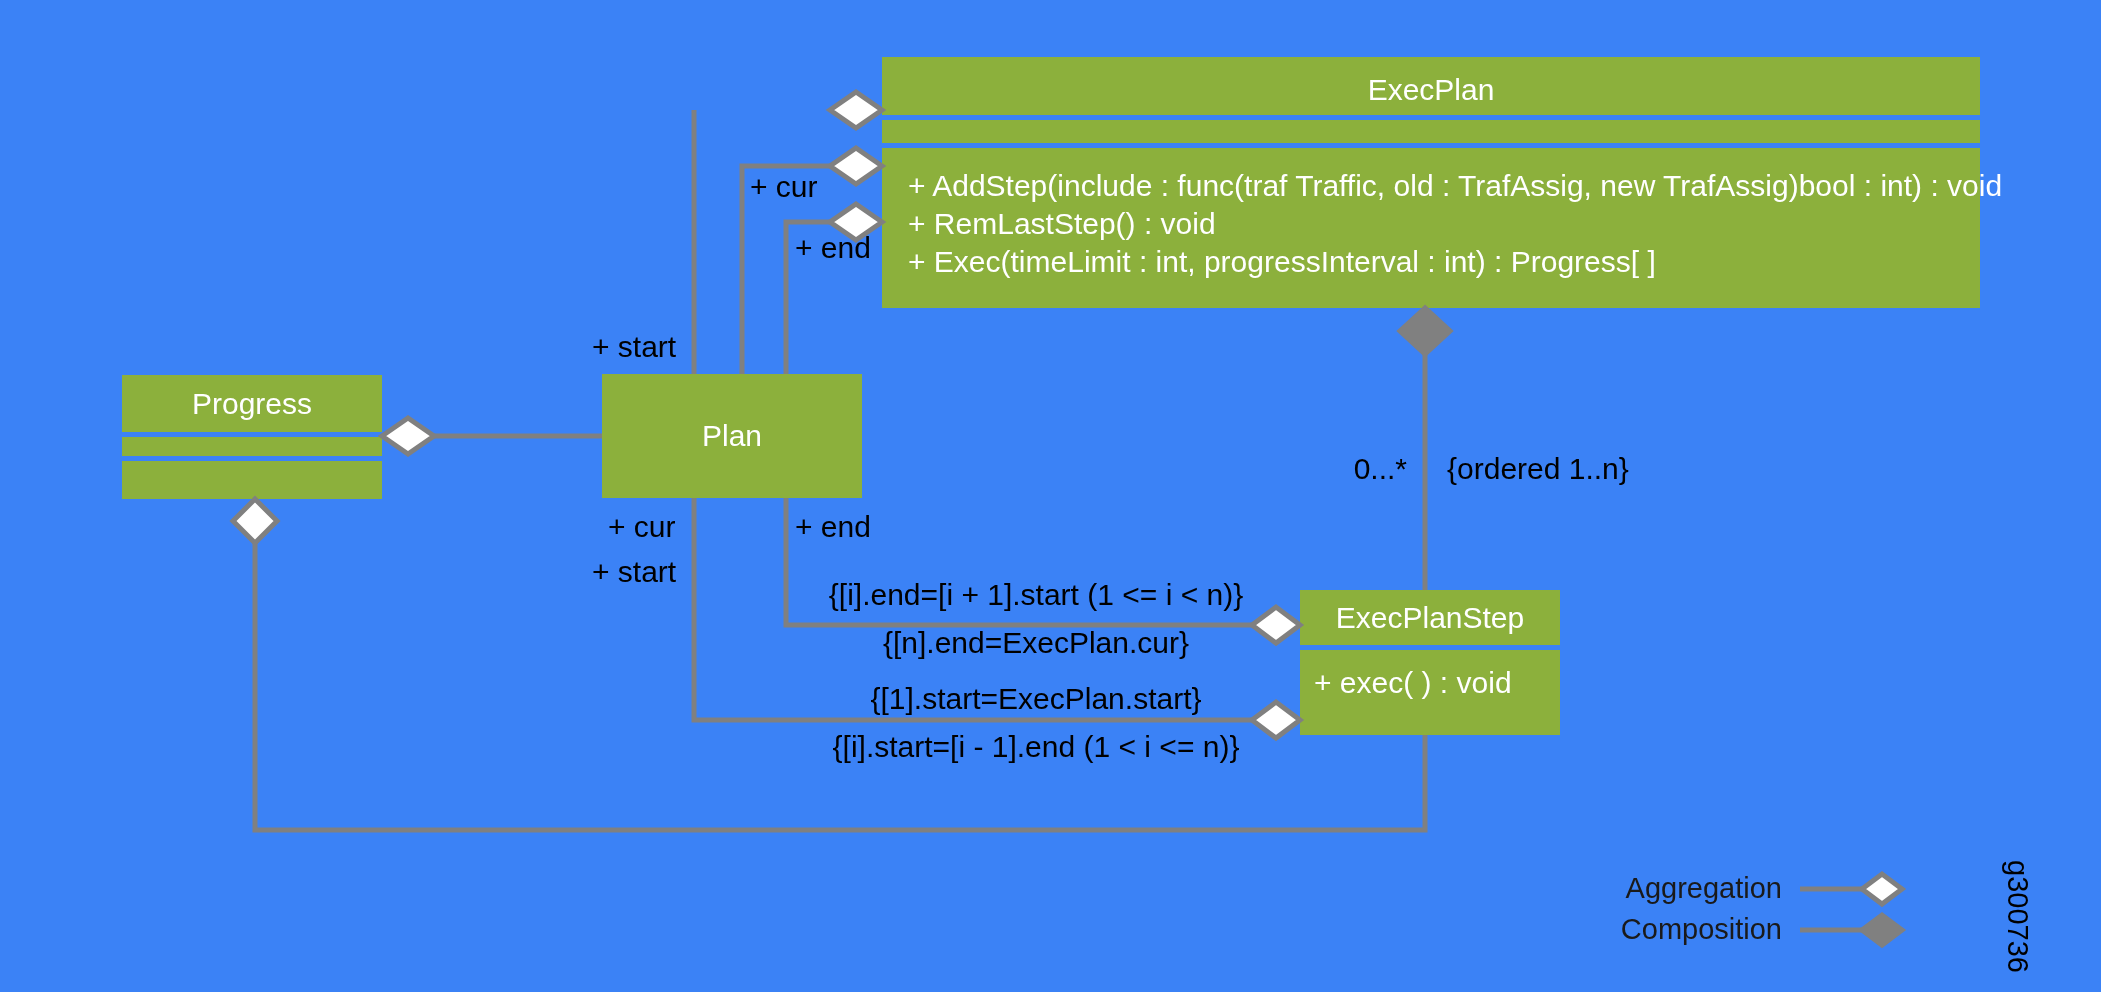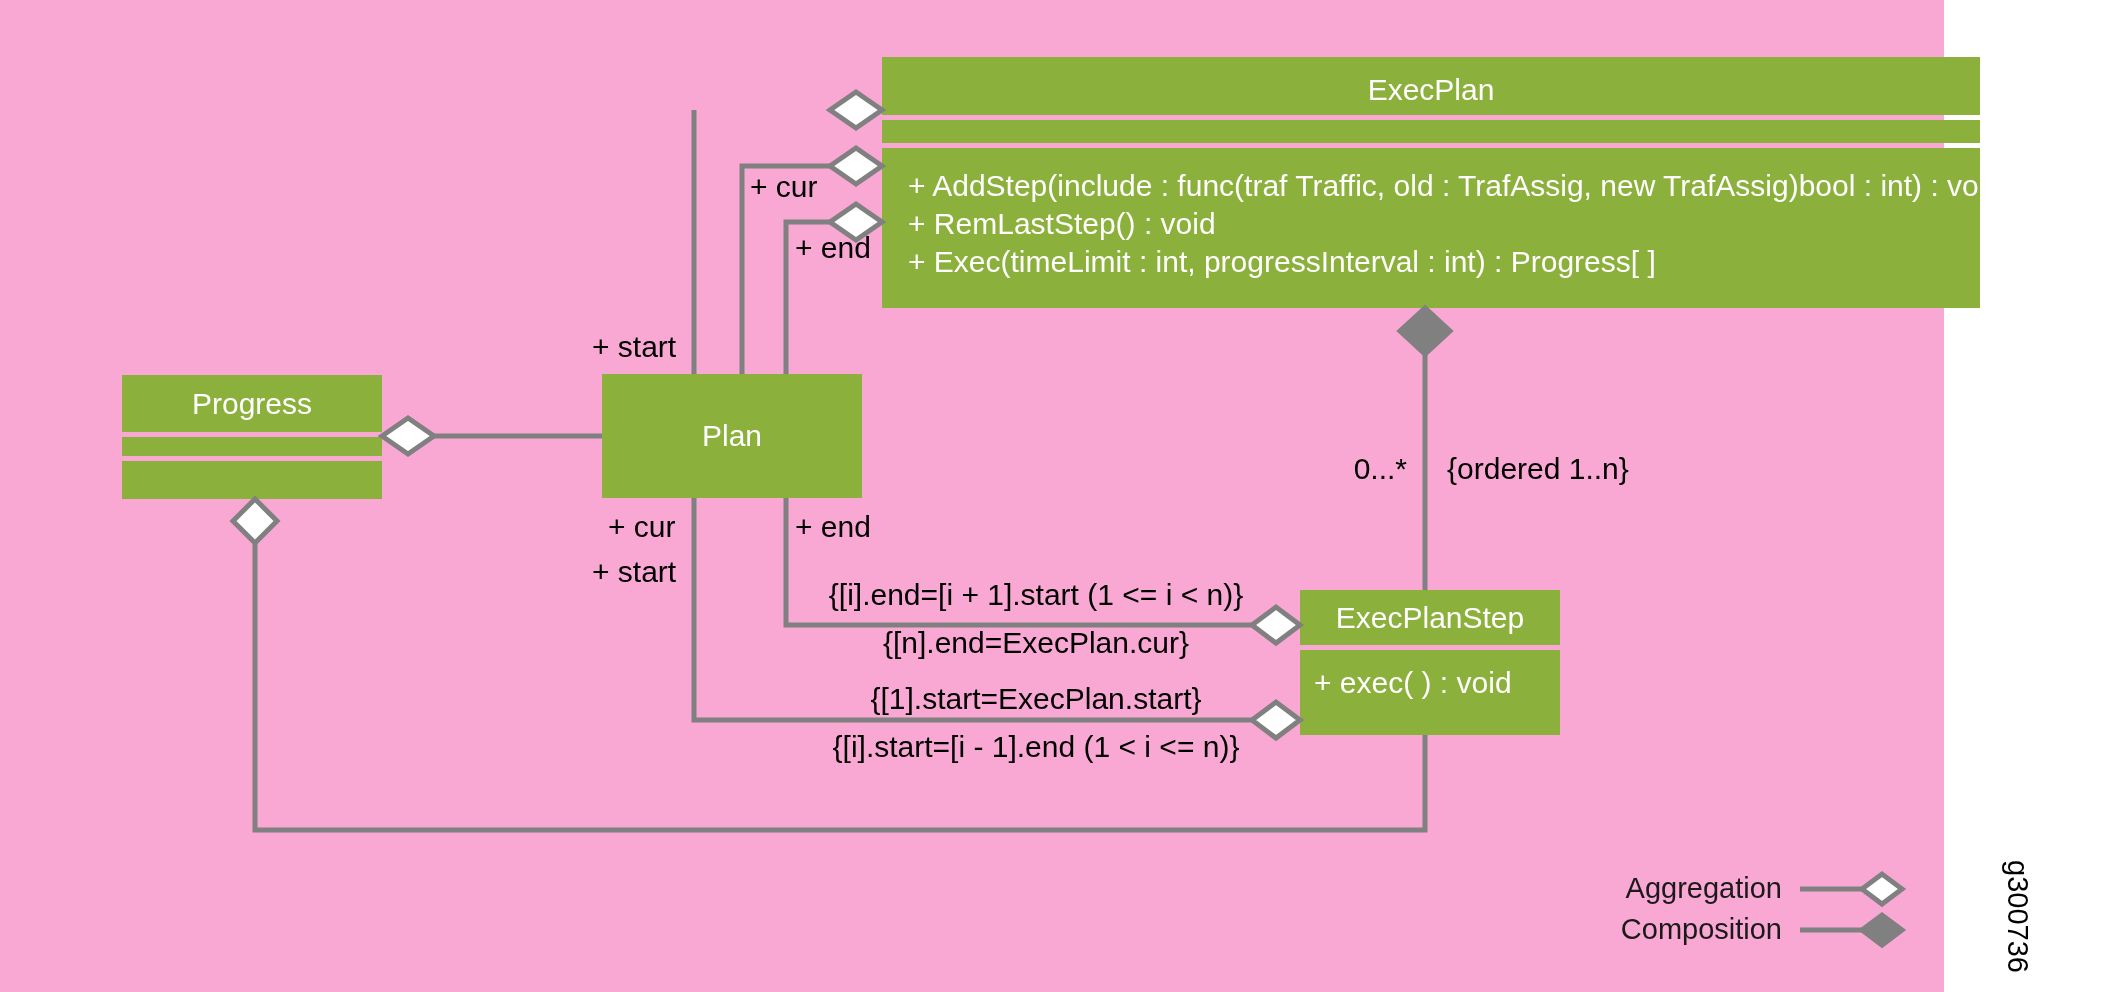--- a/index.html
+++ b/index.html
@@ -9,23 +9,23 @@
     background: #ffffff;
   }
   body {
     width: 2101px;
     height: 992px;
     overflow: hidden;
     font-family: "Liberation Sans", sans-serif;
   }
   #diagram-root {
     position: relative;
-    width: 1944px;
+    width: 2101px;
     height: 992px;
-    background: #f9a8d4;
+    background: #3b82f6;
   }
   svg#uml-canvas {
     display: block;
     width: 2101px;
     height: 992px;
   }
   .cls-title, .cls-member {
     fill: #ffffff;
     font-family: "Liberation Sans", sans-serif;
   }

